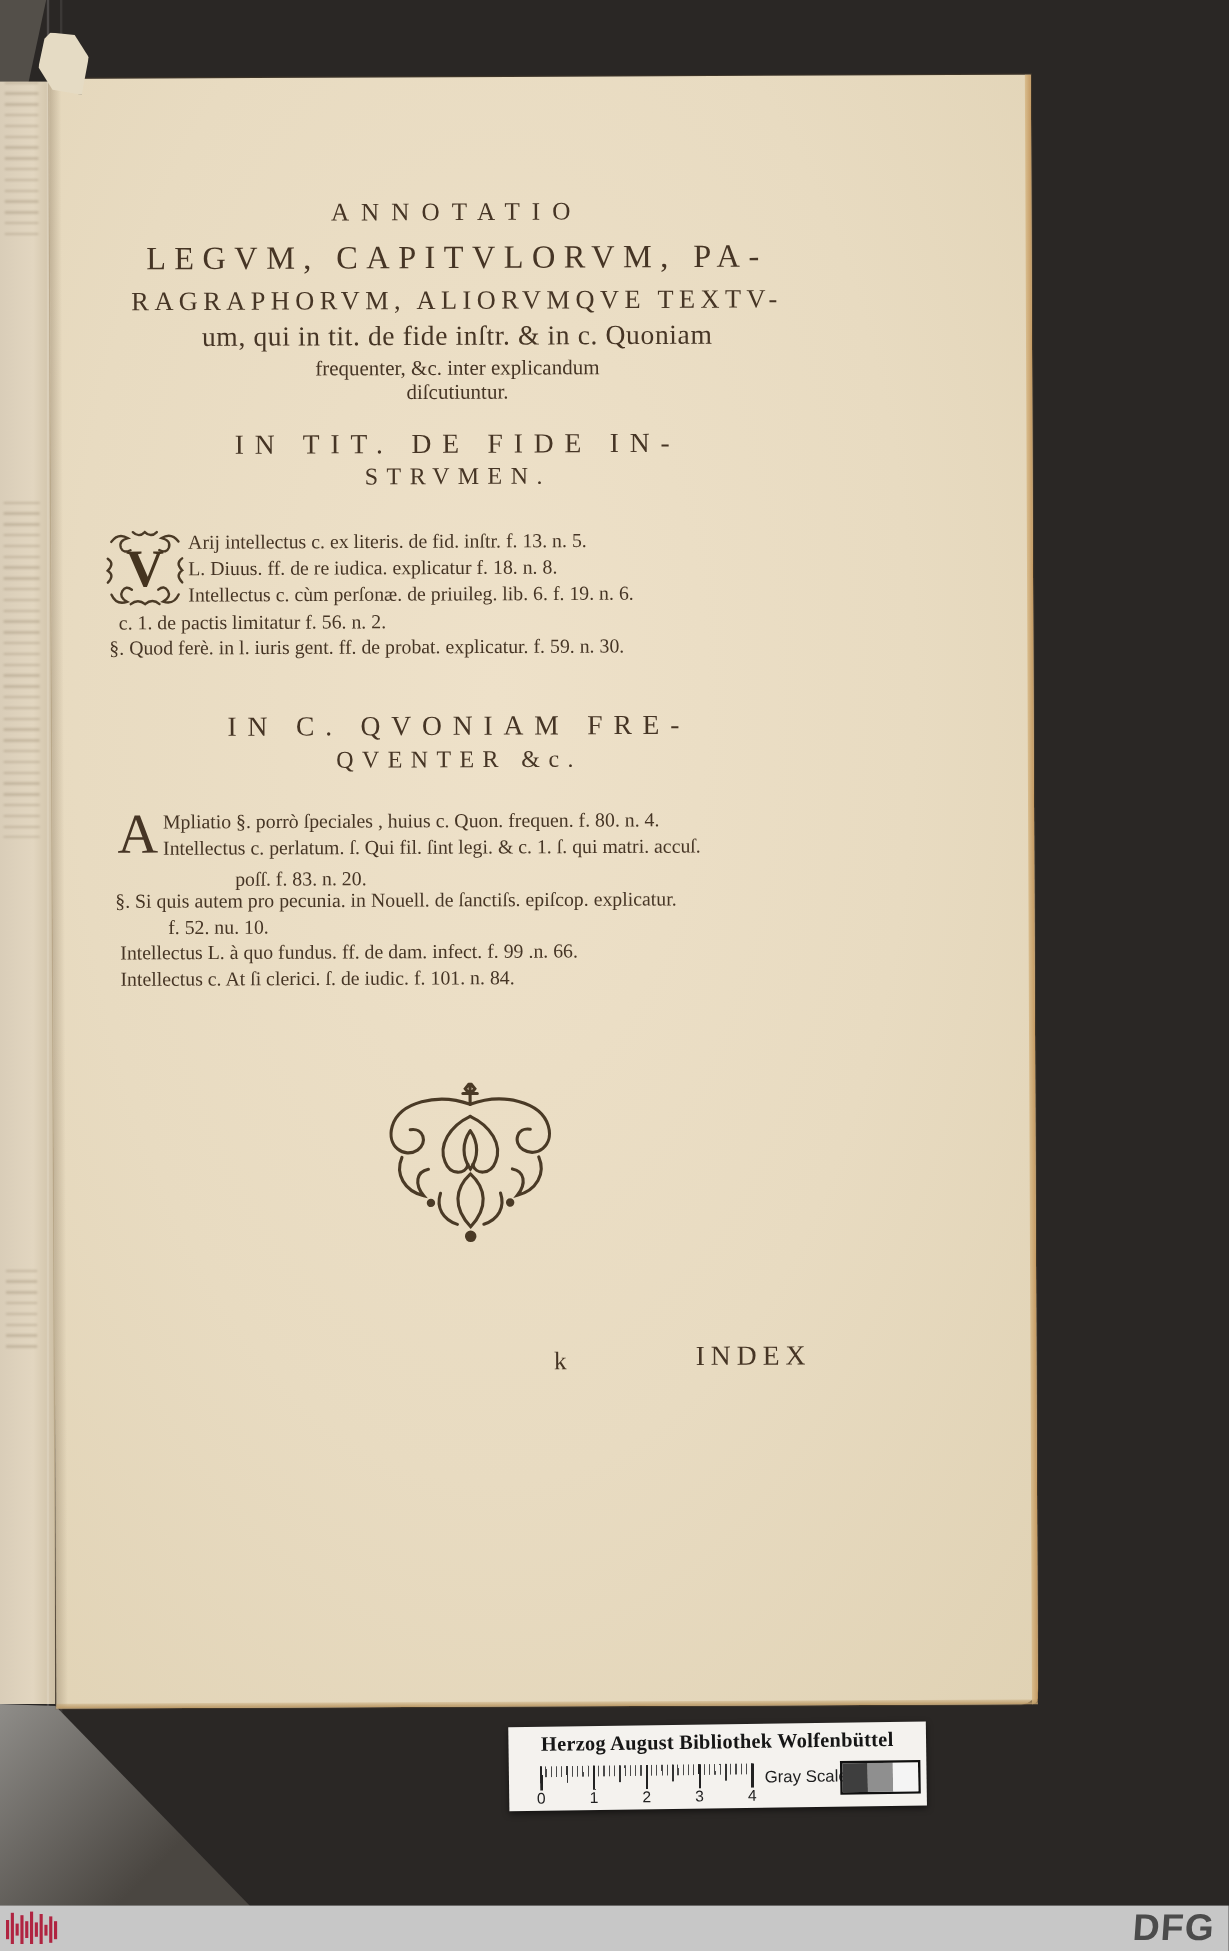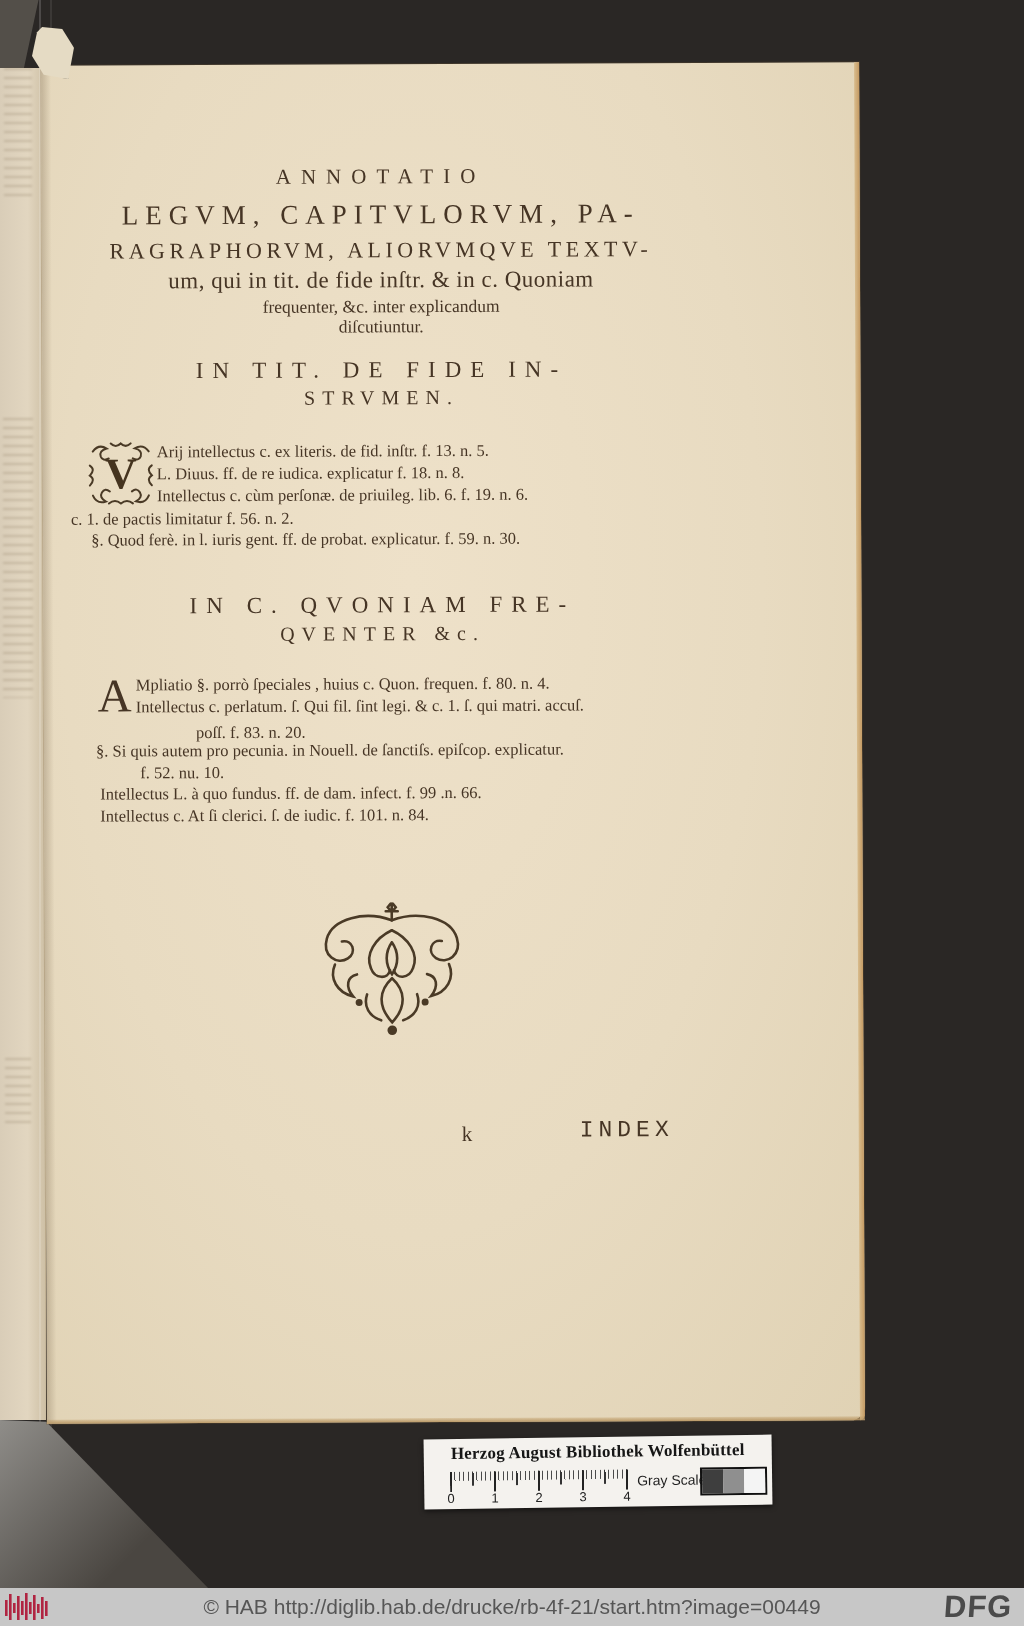--- a/index.html
+++ b/index.html
@@ -41,21 +41,21 @@
   .t-big{font-size:27px;letter-spacing:7px;}
   .t-med{font-size:22px;letter-spacing:4.5px;}
   .t-sub{font-size:23px;letter-spacing:.5px;}
   .t-small{font-size:17.5px;}
   .h-a{font-size:23px;letter-spacing:9px;}
   .h-b{font-size:20px;letter-spacing:7px;}
   .initial-box{position:absolute;left:44px;top:374px;width:68px;height:68px;}
   .dropcap{position:absolute;left:54px;top:608px;font-size:47px;line-height:44px;}
   .ornament{position:absolute;left:262px;top:838px;}
   .sig{position:absolute;font-size:21px;}
-  .catchword{position:absolute;font-size:23px;letter-spacing:5px;font-family:Liberation Mono, monospace;}
+  .catchword{position:absolute;font-size:23px;letter-spacing:5px;}
   
   .hab-label{position:absolute;left:424px;top:1437px;width:348px;height:70px;z-index:5;
     background:#f4f2ee;transform:rotate(-.8deg);box-shadow:0 2px 5px rgba(0,0,0,.55);}
   .hab-title{position:absolute;left:0;top:5px;width:100%;text-align:center;
     font-family:"Liberation Serif","DejaVu Serif",serif;font-weight:bold;font-size:17px;color:#161616;
     letter-spacing:.2px;white-space:nowrap;}
   .ruler{position:absolute;left:26px;top:33px;width:180px;height:34px;}
   .ticks-minor{position:absolute;left:0;top:0;width:177px;height:9px;
     background:repeating-linear-gradient(to right,#4a4a4a 0 1px,transparent 1px 4.4px);}
   .ticks-half{position:absolute;left:0;top:0;width:179px;height:14px;
@@ -120,21 +120,21 @@
         <path d="M24 4 q5 5 10 0 q5 5 10 0"></path>
         <path d="M22 64 q6 -5 12 0 q6 -5 12 0"></path>
       </g>
       <text x="34" y="49" text-anchor="middle" font-family="Liberation Serif, DejaVu Serif, serif" font-size="44" fill="#45341f" font-weight="bold">V</text>
     </svg>
   </div>
 
   <div class="aline ink" style="left:114px;top:377px;">Arij intellectus c. ex literis. de fid. inſtr. f. 13. n. 5.</div>
   <div class="aline ink" style="left:114px;top:399px;">L. Diuus. ff. de re iudica. explicatur f. 18. n. 8.</div>
   <div class="aline ink" style="left:114px;top:421px;">Intellectus c. cùm perſonæ. de priuileg. lib. 6. f. 19. n. 6.</div>
-  <div class="aline ink" style="left:28px;top:444px;">c. 1. de pactis limitatur f. 56. n. 2.</div>
+  <div class="aline ink" style="left:56px;top:444px;">c. 1. de pactis limitatur f. 56. n. 2.</div>
   <div class="aline ink" style="left:48px;top:465px;">§. Quod ferè. in l. iuris gent. ff. de probat. explicatur. f. 59. n. 30.</div>
 
   <div class="cline ink h-a" style="top:528px;">IN C. QVONIAM FRE-</div>
   <div class="cline ink h-b" style="top:558px;">QVENTER &amp;c.</div>
 
   <div class="dropcap ink">A</div>
   <div class="aline ink" style="left:92px;top:610px;">Mpliatio §. porrò ſpeciales , huius c. Quon. frequen. f. 80. n. 4.</div>
   <div class="aline ink" style="left:92px;top:632px;">Intellectus c. perlatum. ſ. Qui fil. ſint legi. &amp; c. 1. ſ. qui matri. accuſ.</div>
   <div class="aline ink" style="left:152px;top:658px;">poſſ. f. 83. n. 20.</div>
   <div class="aline ink" style="left:52px;top:676px;">§. Si quis autem pro pecunia. in Nouell. de ſanctiſs. epiſcop. explicatur.</div>
@@ -201,15 +201,14 @@
         <rect x="17" y="10" width="2.6" height="14"></rect>
         <rect x="21" y="2" width="2.6" height="27"></rect>
         <rect x="25" y="11" width="2.6" height="12"></rect>
         <rect x="29" y="4" width="2.6" height="25"></rect>
         <rect x="33" y="13" width="2.6" height="9"></rect>
         <rect x="37" y="6" width="2.6" height="22"></rect>
         <rect x="41" y="10" width="2.6" height="15"></rect>
       </g>
     </svg>
   </div>
-  <div class="footer-url">© HAB http://diglib.hab.de/drucke/rb-4f-21/start.htm?image=00449</div>
   <div class="dfg">DFG</div>
 </div>
 
 </body></html>

